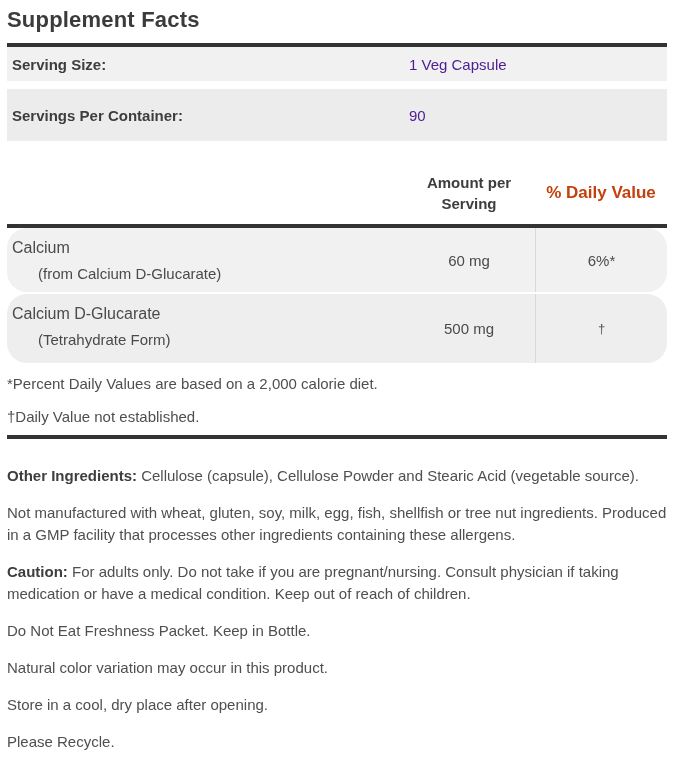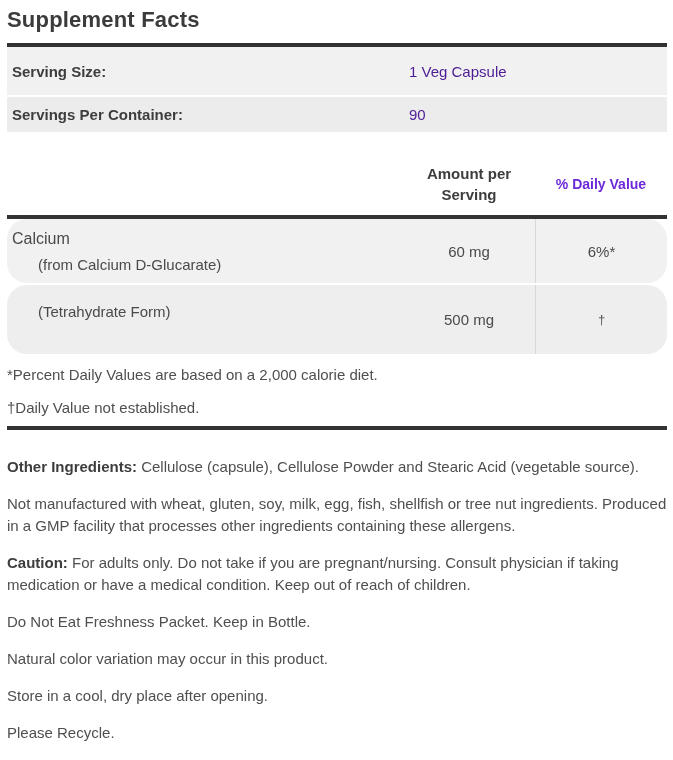--- a/index.html
+++ b/index.html
@@ -28,22 +28,22 @@
     height: 4px;
     background: #333333;
   }
   
   .srow {
     position: relative;
     display: flex;
     align-items: center;
     background: #f1f1f1;
   }
-  .srow.first { height: 48px; margin-top: 0; align-items: center; }
-  .srow.second { height: 35px; margin-top: 2px; background: #ececec; }
+  .srow.first { height: 34px; margin-top: 0; align-items: center; }
+  .srow.second { height: 52px; margin-top: 8px; background: #ececec; }
   .slabel {
     font-weight: 700;
     font-size: 15px;
     color: #3d3d3d;
     padding-left: 5px;
   }
   .svalue {
     position: absolute;
     left: 402px;
     font-size: 15px;
@@ -60,22 +60,22 @@
   .nh-amount {
     text-align: center;
     font-weight: 700;
     font-size: 15px;
     color: #3d3d3d;
     line-height: 21px;
   }
   .nh-dv {
     text-align: center;
     font-weight: 700;
-    font-size: 14px;
-    color: #6d28d9;
+    font-size: 17px;
+    color: #c2410c;
   }
   
   .nrow {
     display: grid;
     grid-template-columns: 1fr 132px 132px;
     background: #f1f1f1;
     border-radius: 20px;
   }
   .nrow.row1 { min-height: 64px; }
   .nrow.row2 { min-height: 69px; margin-top: 2px; background: #eeeeee; }
@@ -158,20 +158,21 @@
     <div class="nrow row1">
       <div class="ncell-name">
         <div class="iname">Calcium</div>
         <div class="idetail">(from Calcium D-Glucarate)</div>
       </div>
       <div class="ncell-amount">60 mg</div>
       <div class="ncell-dv">6%*</div>
     </div>
     <div class="nrow row2">
       <div class="ncell-name">
+        <div class="iname">Calcium D-Glucarate</div>
         <div class="idetail">(Tetrahydrate Form)</div>
       </div>
       <div class="ncell-amount">500 mg</div>
       <div class="ncell-dv dagger">†</div>
     </div>
   </div>
 
   <div class="footnote fn1">*Percent Daily Values are based on a 2,000 calorie diet.</div>
   <div class="footnote fn2">†Daily Value not established.</div>
 

